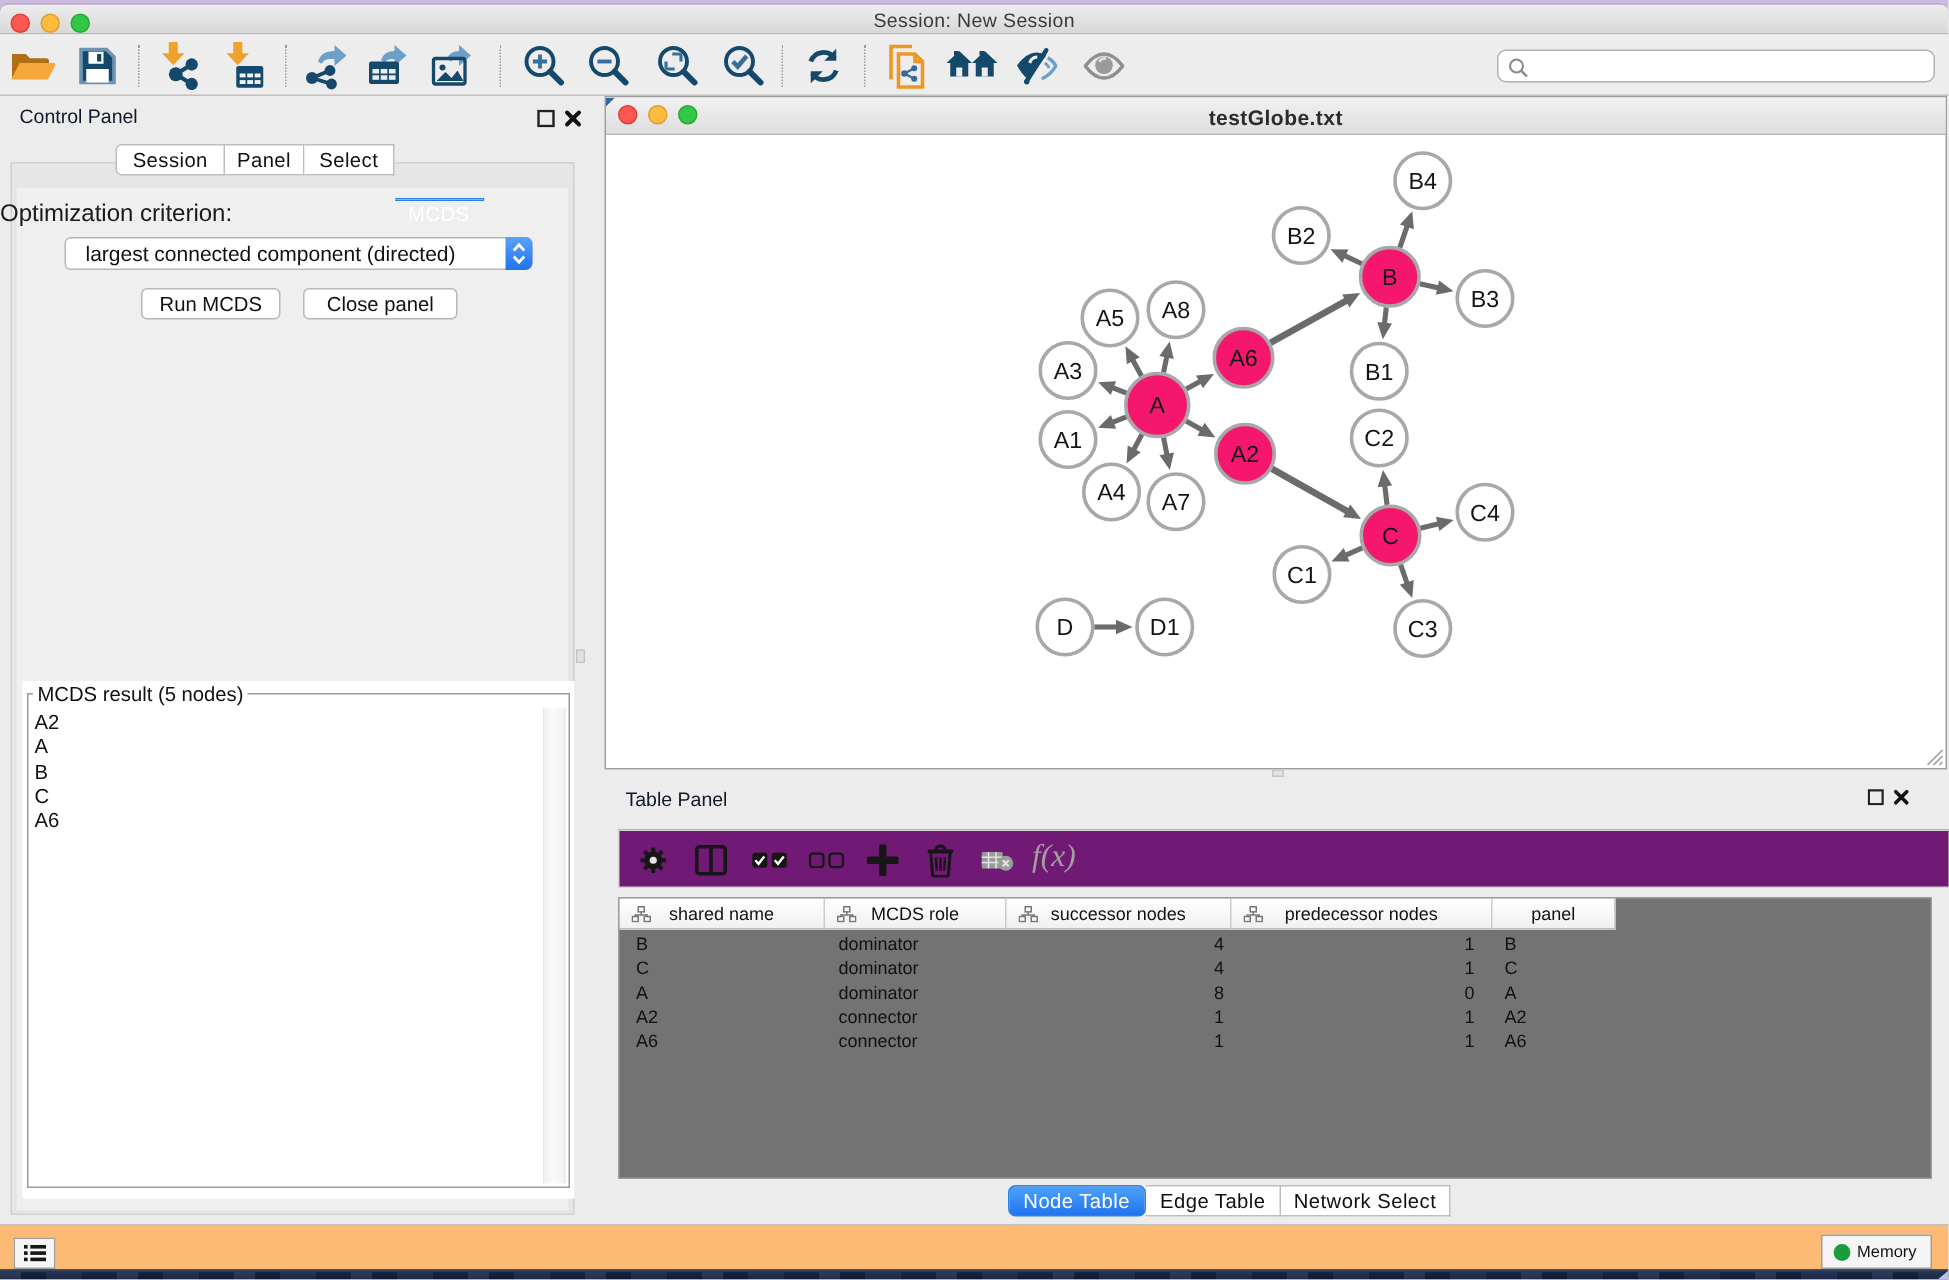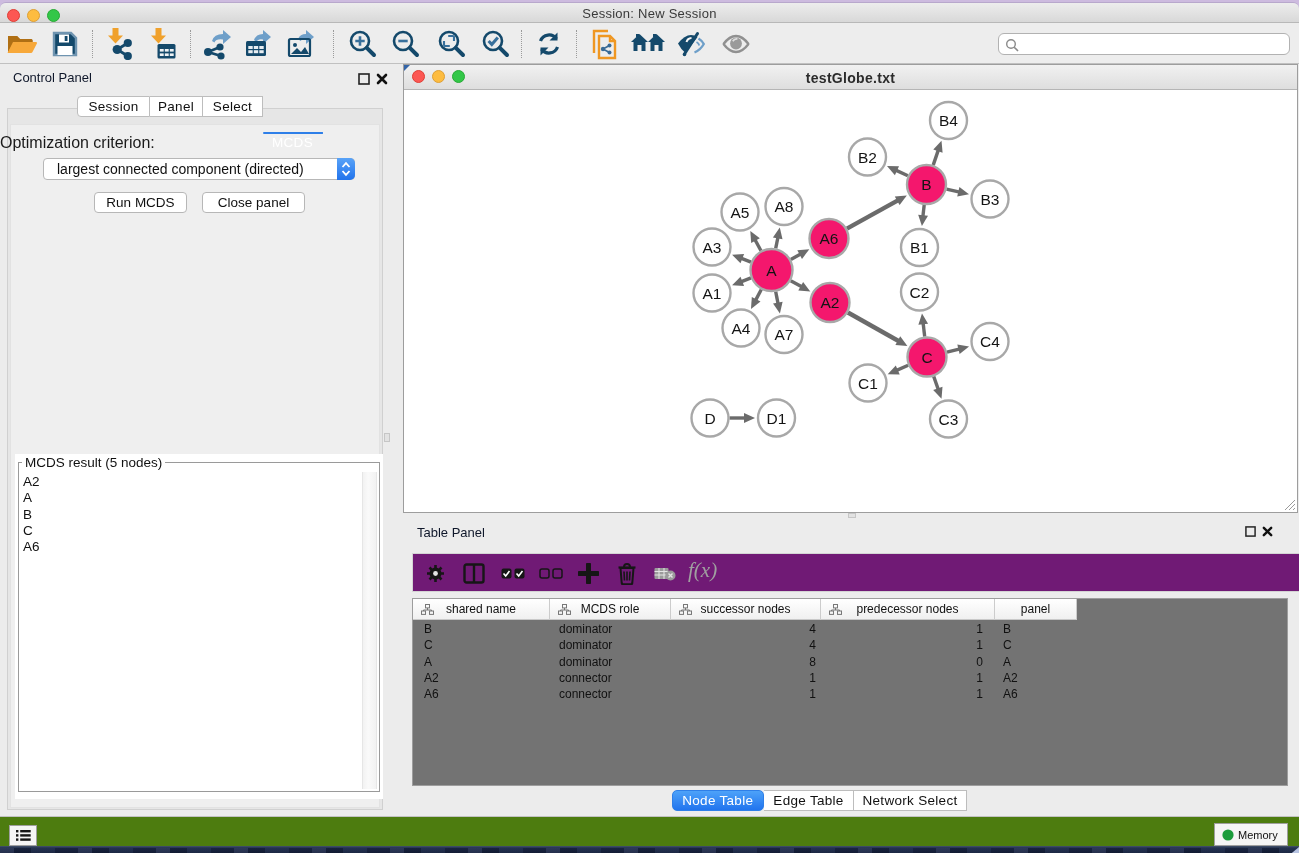--- a/index.html
+++ b/index.html
@@ -60,21 +60,21 @@
 #tpanel { left:390px; top:518px; width:909px; height:300px; background:#ececec; }
 #tp-toolbar { position:absolute; left:22px; top:35px; width:943px; height:39px; background:#701a75; border:1px solid #d4d4d4; }
 #tp-table { position:absolute; left:22px; top:80px; width:876px; height:188px; background:#737373; border:1px solid #9d9d9d;padding-left:16px; }
 #tp-header { position:absolute; left:0; top:0; height:21px; width:664px; background:linear-gradient(#ffffff,#f0f0f0); border-bottom:1px solid #c9c9c9; }
 #tp-header .hcol { position:absolute; top:0; height:21px; border-right:1px solid #cccccc; font-size:12px; color:#111; text-align:center; line-height:21px; }
 .hico { position:absolute; top:5px; }
 .trow { position:absolute; left:0; width:100%; height:17px; font-size:12px; color:#111; }
 .trow span { position:absolute; }
 
 
-#statusbar { left:0; top:816px; width:1299px; height:30px; background:#4d7c0f; border-top:1px solid #c2c2c2; }
+#statusbar { left:0; top:816px; width:1299px; height:30px; background:#fdba74; border-top:1px solid #c2c2c2; }
 #memorybtn { position:absolute; left:1214px; top:6px; width:74px; height:23px; background:#f5f5f5; border:1px solid #9f9f9f; font-size:11px; color:#111; }
 #listbtn { position:absolute; left:9px; top:8px; width:28px; height:21px; background:#f5f5f5; border:1px solid #9f9f9f; }
 </style>
 </head>
 <body>
 <div class="abs" id="desktop-top"></div>
 <div class="abs" id="titlebar">
   <div class="light t-red"></div>
     <div class="light t-yel"></div>
     <div class="light t-grn"></div>

